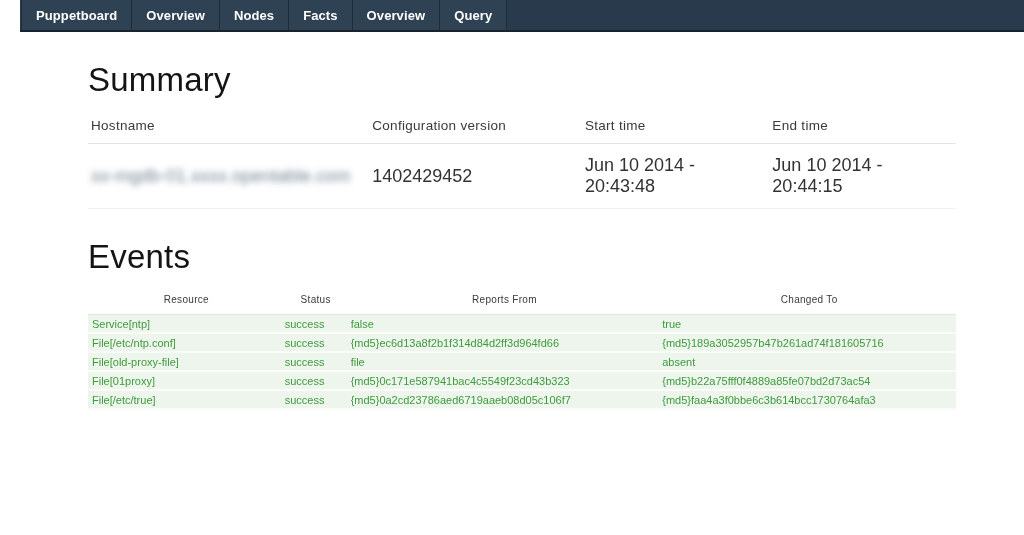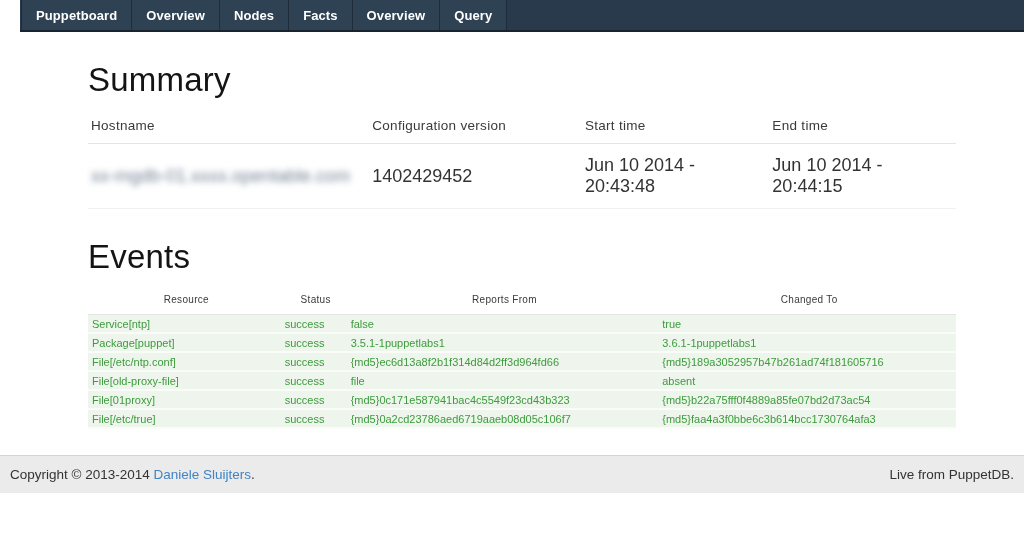--- a/index.html
+++ b/index.html
@@ -202,26 +202,20 @@
         </tr>
       </thead>
       <tbody>
         <tr>
           <td>Service[ntp]</td>
           <td>success</td>
           <td>false</td>
           <td>true</td>
         </tr>
         <tr>
-          <td>Package[puppet]</td>
-          <td>success</td>
-          <td>3.5.1-1puppetlabs1</td>
-          <td>3.6.1-1puppetlabs1</td>
-        </tr>
-        <tr>
           <td>File[/etc/ntp.conf]</td>
           <td>success</td>
           <td>{md5}ec6d13a8f2b1f314d84d2ff3d964fd66</td>
           <td>{md5}189a3052957b47b261ad74f181605716</td>
         </tr>
         <tr>
           <td>File[old-proxy-file]</td>
           <td>success</td>
           <td>file</td>
           <td>absent</td>
@@ -236,20 +230,14 @@
           <td>File[/etc/true]</td>
           <td>success</td>
           <td>{md5}0a2cd23786aed6719aaeb08d05c106f7</td>
           <td>{md5}faa4a3f0bbe6c3b614bcc1730764afa3</td>
         </tr>
       </tbody>
     </table>
 
   </div>
 
-  <div class="footer">
-    <div>
-      <span>Copyright © 2013-2014 </span><a>Daniele Sluijters</a><span>.</span>
-    </div>
-    <div>Live from PuppetDB.</div>
-  </div>
 
 </div>
 
 </body></html>

